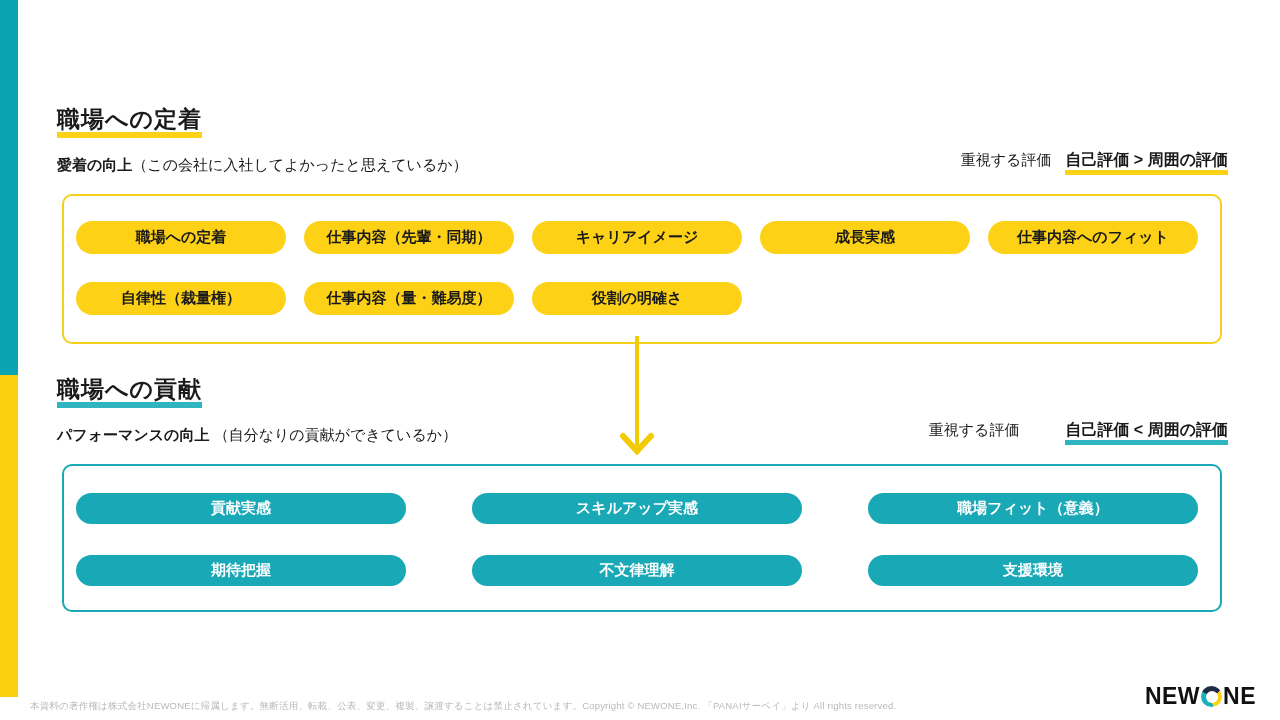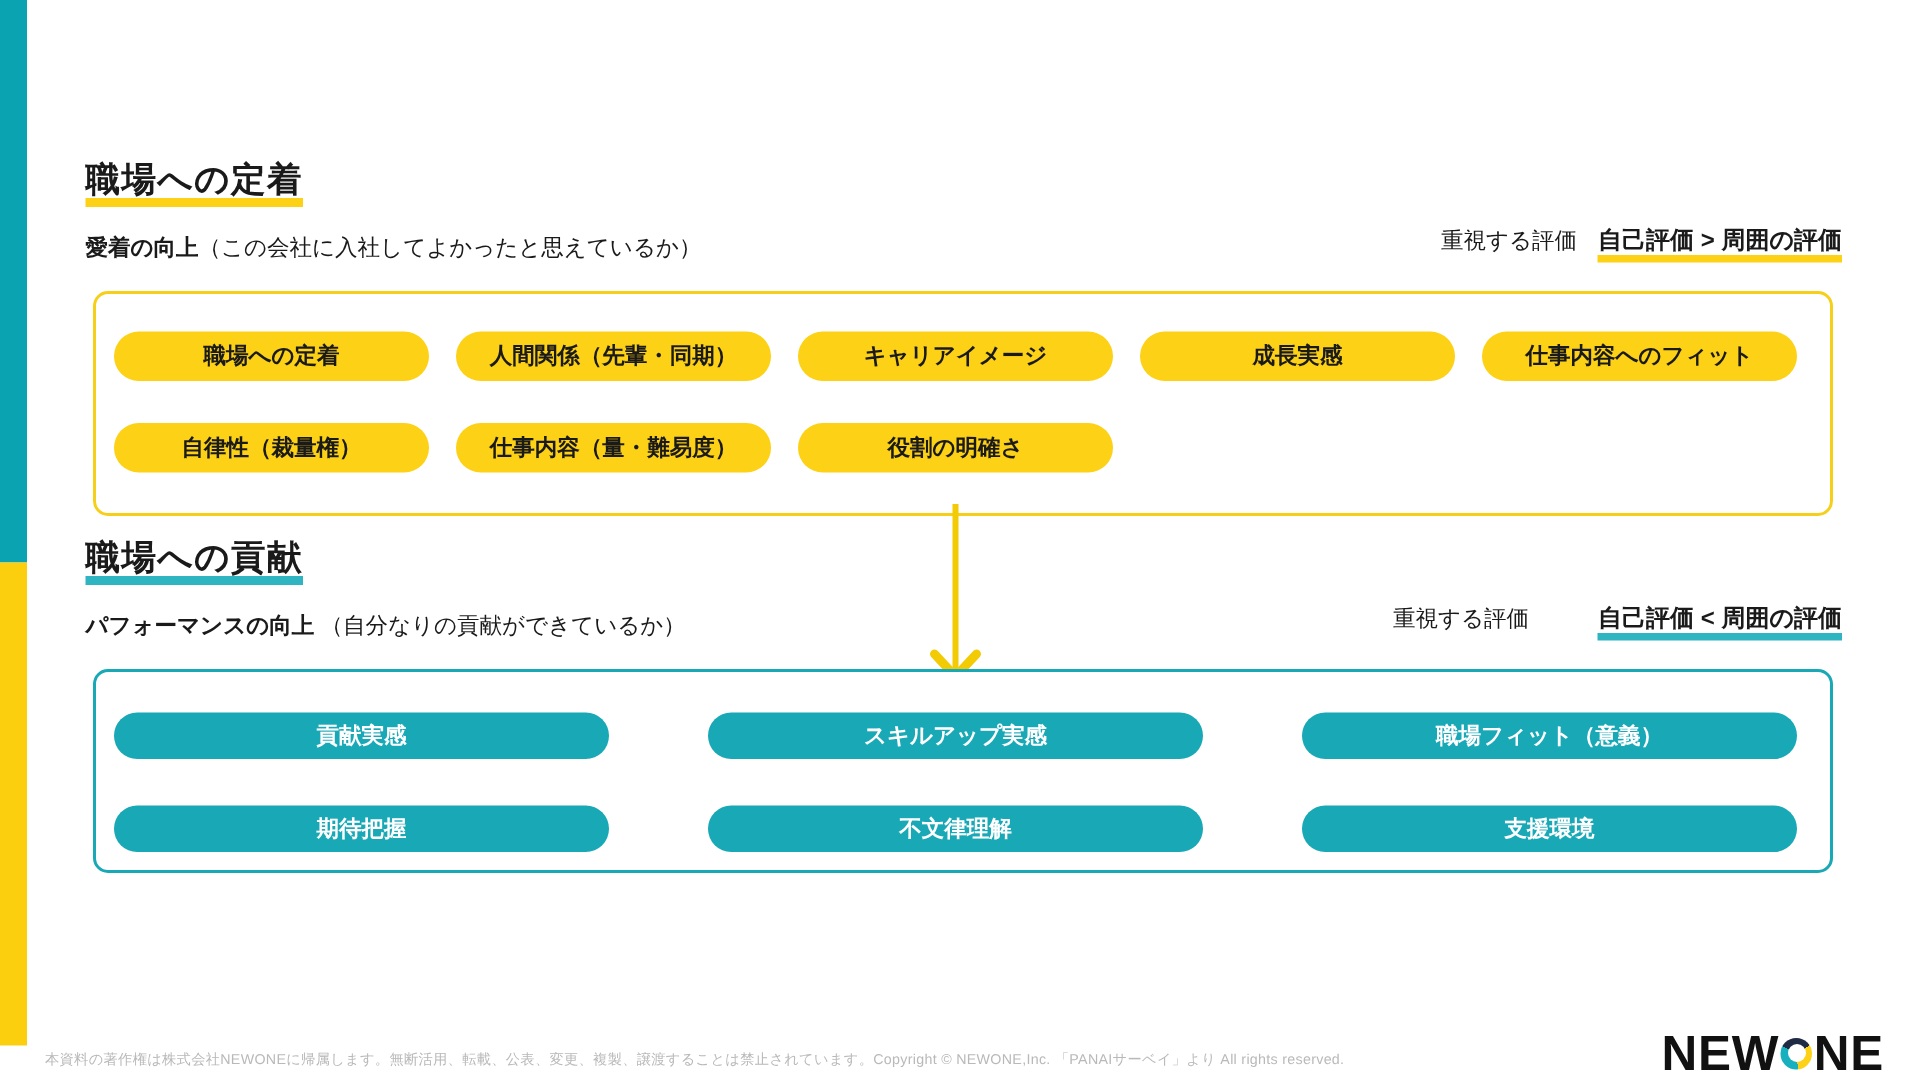--- a/index.html
+++ b/index.html
@@ -13,21 +13,21 @@
     color: #1a1a1a;
   }
 
   
   .edge-teal   { position: absolute; left: 0; top: 0;   width: 18px; height: 375px; background: #0aa3b2; }
   .edge-yellow { position: absolute; left: 0; top: 375px; width: 18px; height: 322px; background: #fccf0e; }
 
   
   .section { position: absolute; left: 57px; width: 1171px; }
   .section-1 { top: 104px; }
-  .section-2 { top: 356px; }
+  .section-2 { top: 374px; }
 
   .section-title {
     font-size: 23px;
     font-weight: bold;
     letter-spacing: 1px;
     display: inline-block;
   }
   .hl {
     background-repeat: no-repeat;
     background-size: 100% 6px;
@@ -68,21 +68,21 @@
   .box-yellow {
     border: 2px solid #f6cf1b;
     padding: 25px 22px 27px 12px;
     display: grid;
     grid-template-columns: repeat(5, 1fr);
     column-gap: 18px;
     row-gap: 28px;
   }
   .box-teal {
     border: 2px solid #18a8b6;
-    padding: 27px 22px 12px 12px;
+    padding: 27px 22px 24px 12px;
     display: grid;
     grid-template-columns: repeat(3, 1fr);
     column-gap: 66px;
     row-gap: 31px;
   }
 
   .pill {
     height: 33px;
     border-radius: 17px;
     display: flex;
@@ -109,21 +109,21 @@
   }
 
   
   .logo {
     position: absolute;
     right: 24px;
     top: 683px;
     display: flex;
     align-items: center;
     font-weight: 900;
-    font-size: 33px;
+    font-size: 23px;
     letter-spacing: 0.5px;
     color: #111111;
   }
   .logo-o {
     position: relative;
     width: 21px; height: 21px;
     margin: 0 1px;
     border-radius: 50%;
     background: conic-gradient(from 0deg,
       #1f2a44 0 16%,
@@ -151,21 +151,21 @@
     <div class="subtitle">
       <span class="lead">愛着の向上</span><span>（この会社に入社してよかったと思えているか）</span>
     </div>
     <div class="eval">
       <span>重視する評価</span>
       <span class="eval-value u-yellow">自己評価 &gt; 周囲の評価</span>
     </div>
   </div>
   <div class="factor-box box-yellow">
     <div class="pill pill-yellow">職場への定着</div>
-    <div class="pill pill-yellow">人間関係（先輩・同期）</div>
+    <div class="pill pill-yellow">仕事内容（先輩・同期）</div>
     <div class="pill pill-yellow">キャリアイメージ</div>
     <div class="pill pill-yellow">成長実感</div>
     <div class="pill pill-yellow">仕事内容へのフィット</div>
     <div class="pill pill-yellow">自律性（裁量権）</div>
     <div class="pill pill-yellow">仕事内容（量・難易度）</div>
     <div class="pill pill-yellow">役割の明確さ</div>
   </div>
 </div>
 
 <div class="arrow-wrap">

